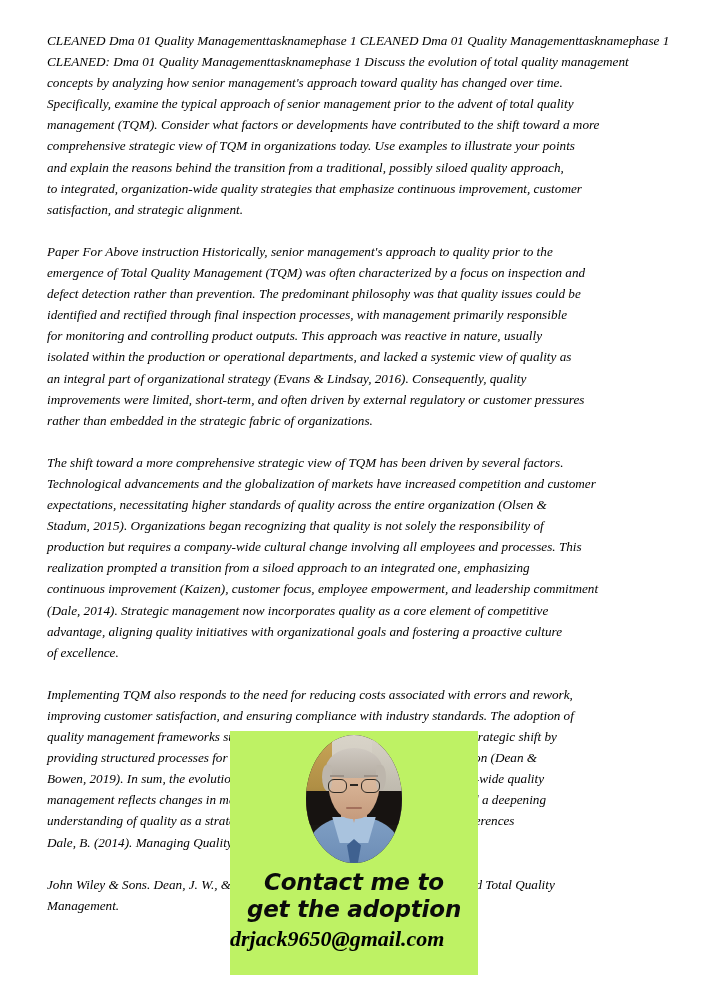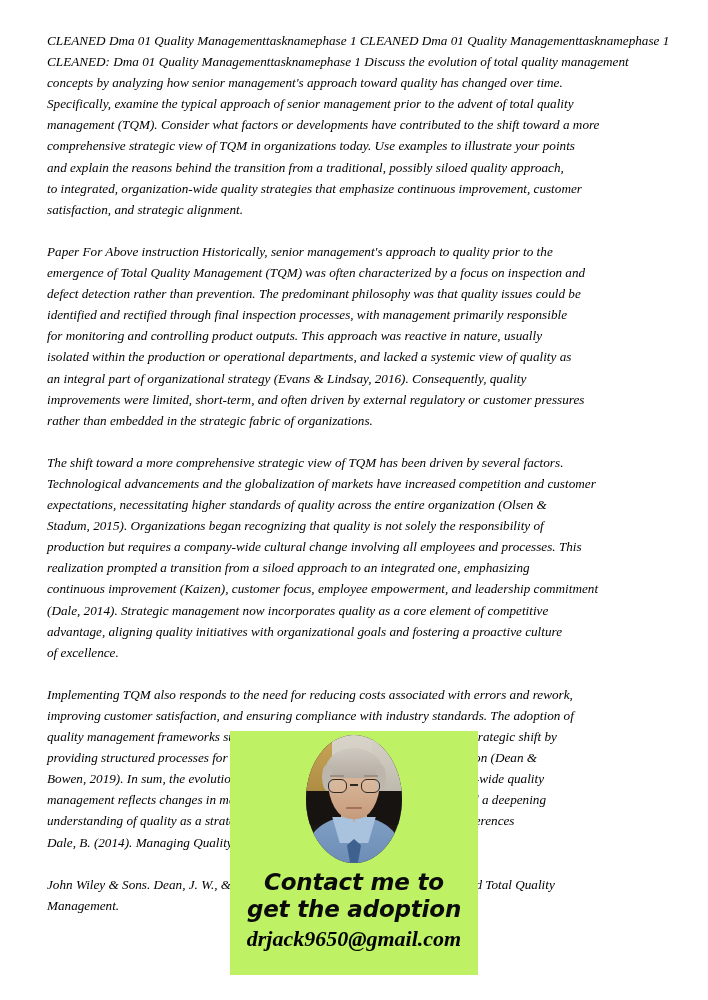--- a/index.html
+++ b/index.html
@@ -169,21 +169,21 @@
     width: 100%;
     letter-spacing: -0.2px;
   }
   #promo-line1 { margin-top: 6px; }
   #promo-email {
     font-family: "Liberation Serif", "DejaVu Serif", serif;
     font-weight: bold;
     font-size: 22px;
     line-height: 26px;
     color: #000000;
-    text-align: center;
+    text-align: left;
     width: 100%;
     margin-top: 3px;
   }
 </style>
 </head>
 <body>
 
 <div id="doc-page">
 
   <div id="doc-body">

